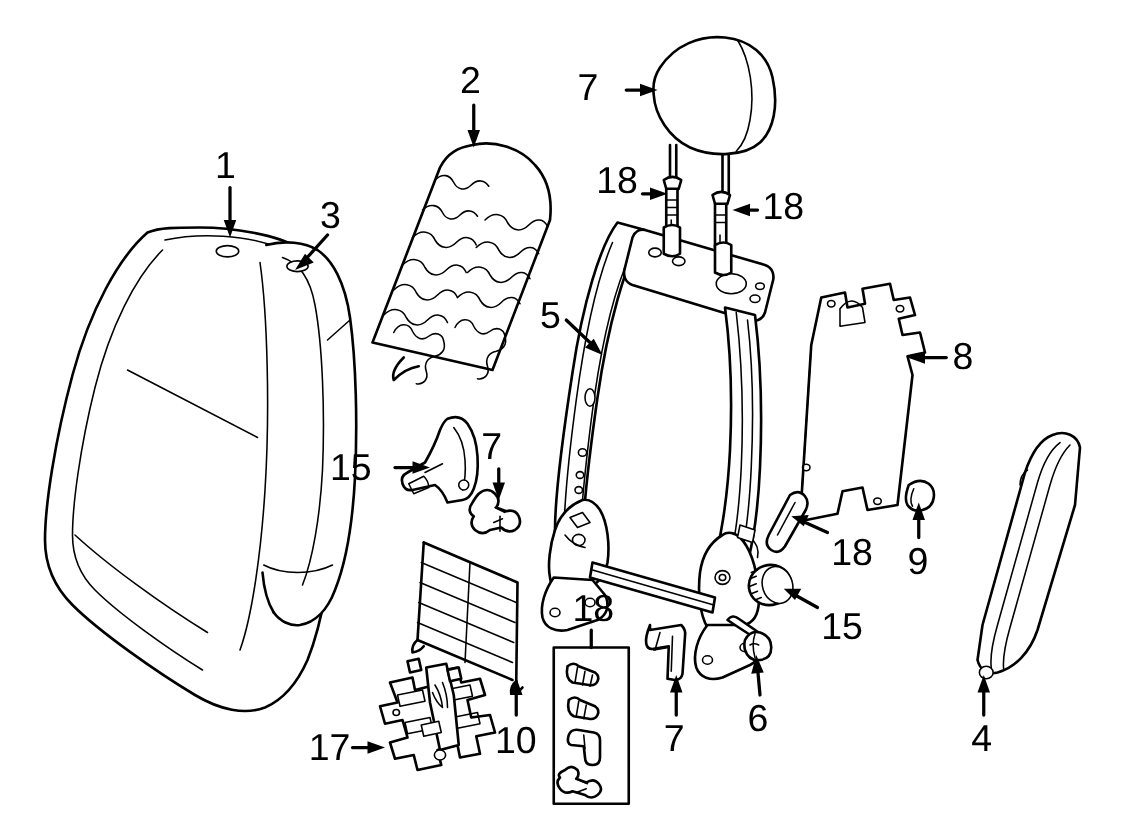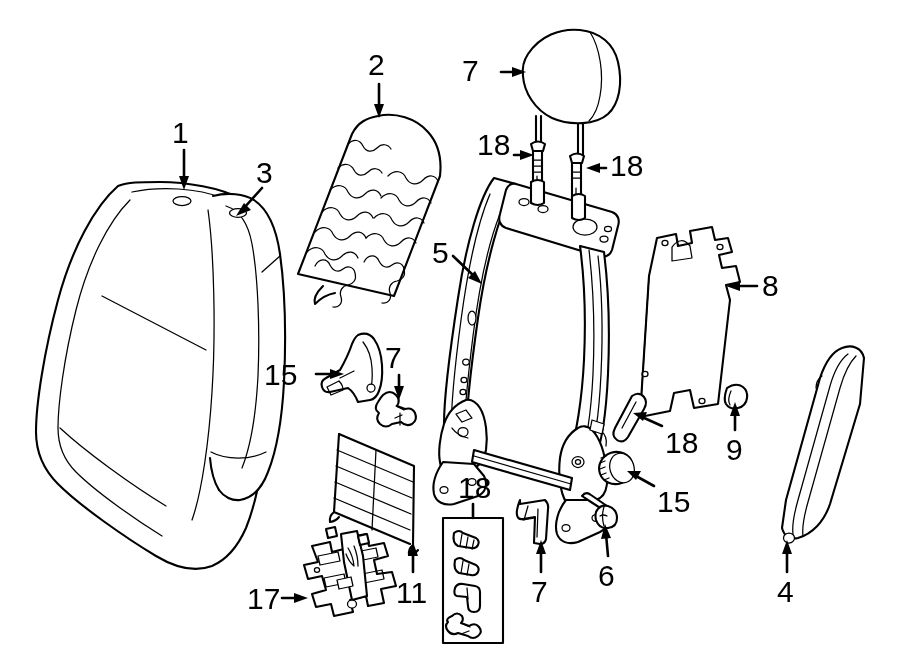--- a/index.html
+++ b/index.html
@@ -390,21 +390,21 @@
 
   <div class="callout" style="left:172px;top:118px">1</div>
   <div class="callout" style="left:368px;top:50px">2</div>
   <div class="callout" style="left:256px;top:158px">3</div>
   <div class="callout" style="left:777px;top:577px">4</div>
   <div class="callout" style="left:432px;top:238px">5</div>
   <div class="callout" style="left:598px;top:561px">6</div>
   <div class="callout" style="left:531px;top:577px">7</div>
   <div class="callout" style="left:762px;top:271px">8</div>
   <div class="callout" style="left:726px;top:435px">9</div>
-  <div class="callout" style="left:396px;top:578px">11</div>
+  <div class="callout" style="left:396px;top:578px">10</div>
   <div class="callout" style="left:458px;top:473px">18</div>
   <div class="callout" style="left:247px;top:584px">17</div>
   <div class="callout" style="left:657px;top:487px">15</div>
   <div class="callout" style="left:665px;top:428px">18</div>
   <div class="callout" style="left:264px;top:360px">15</div>
   <div class="callout" style="left:385px;top:343px">7</div>
   <div class="callout" style="left:462px;top:56px">7</div>
   <div class="callout" style="left:477px;top:130px">18</div>
   <div class="callout" style="left:610px;top:151px">18</div>
 

